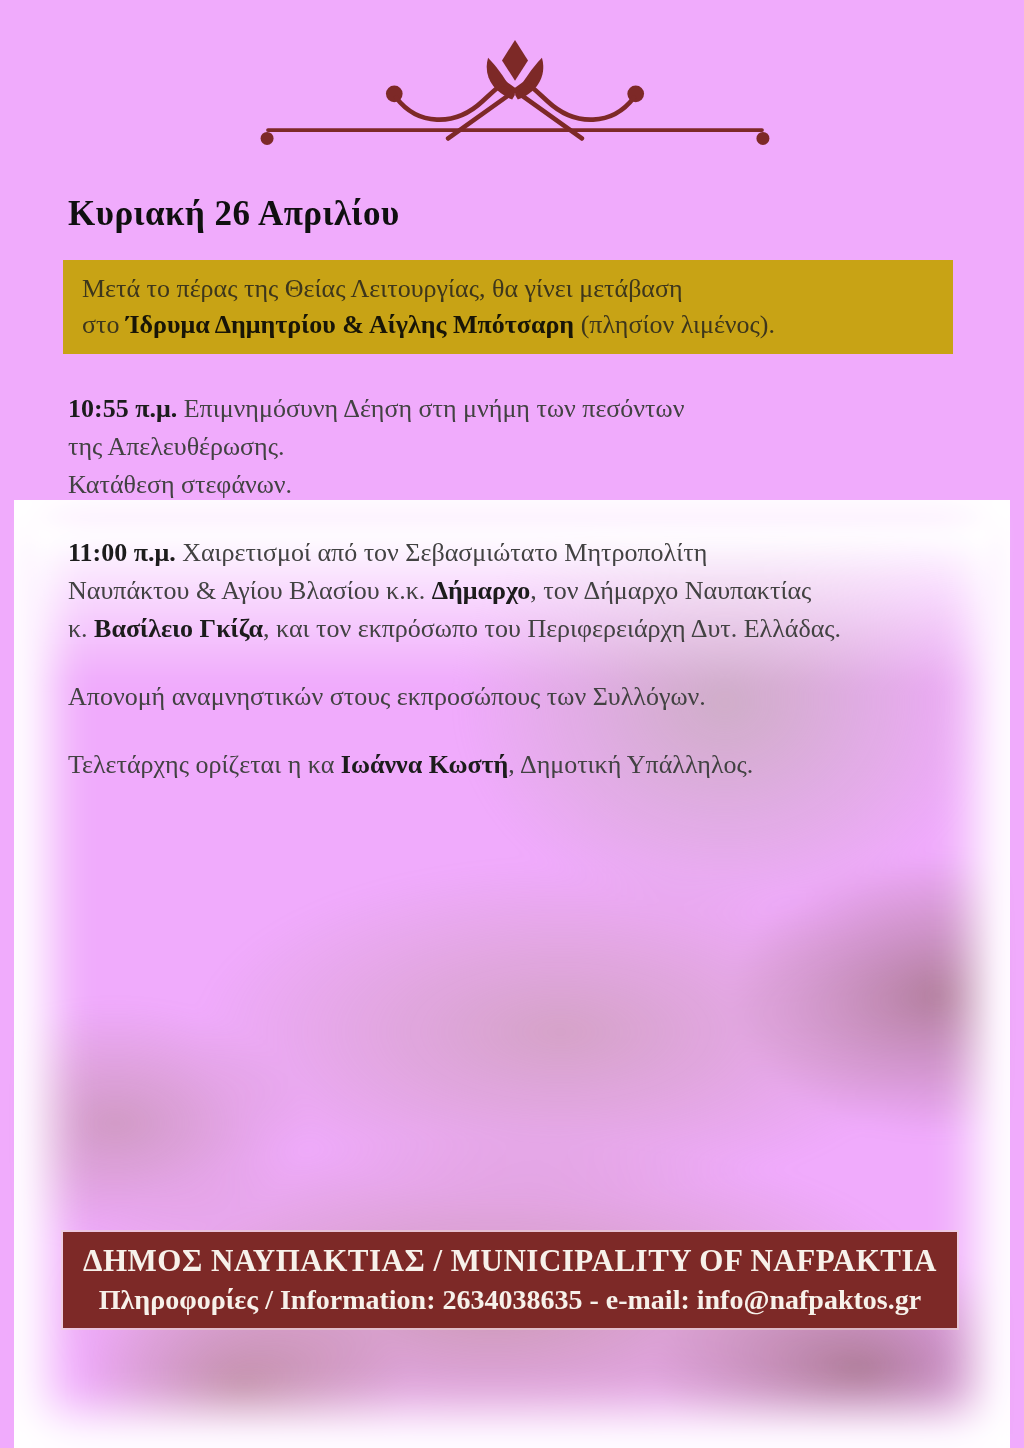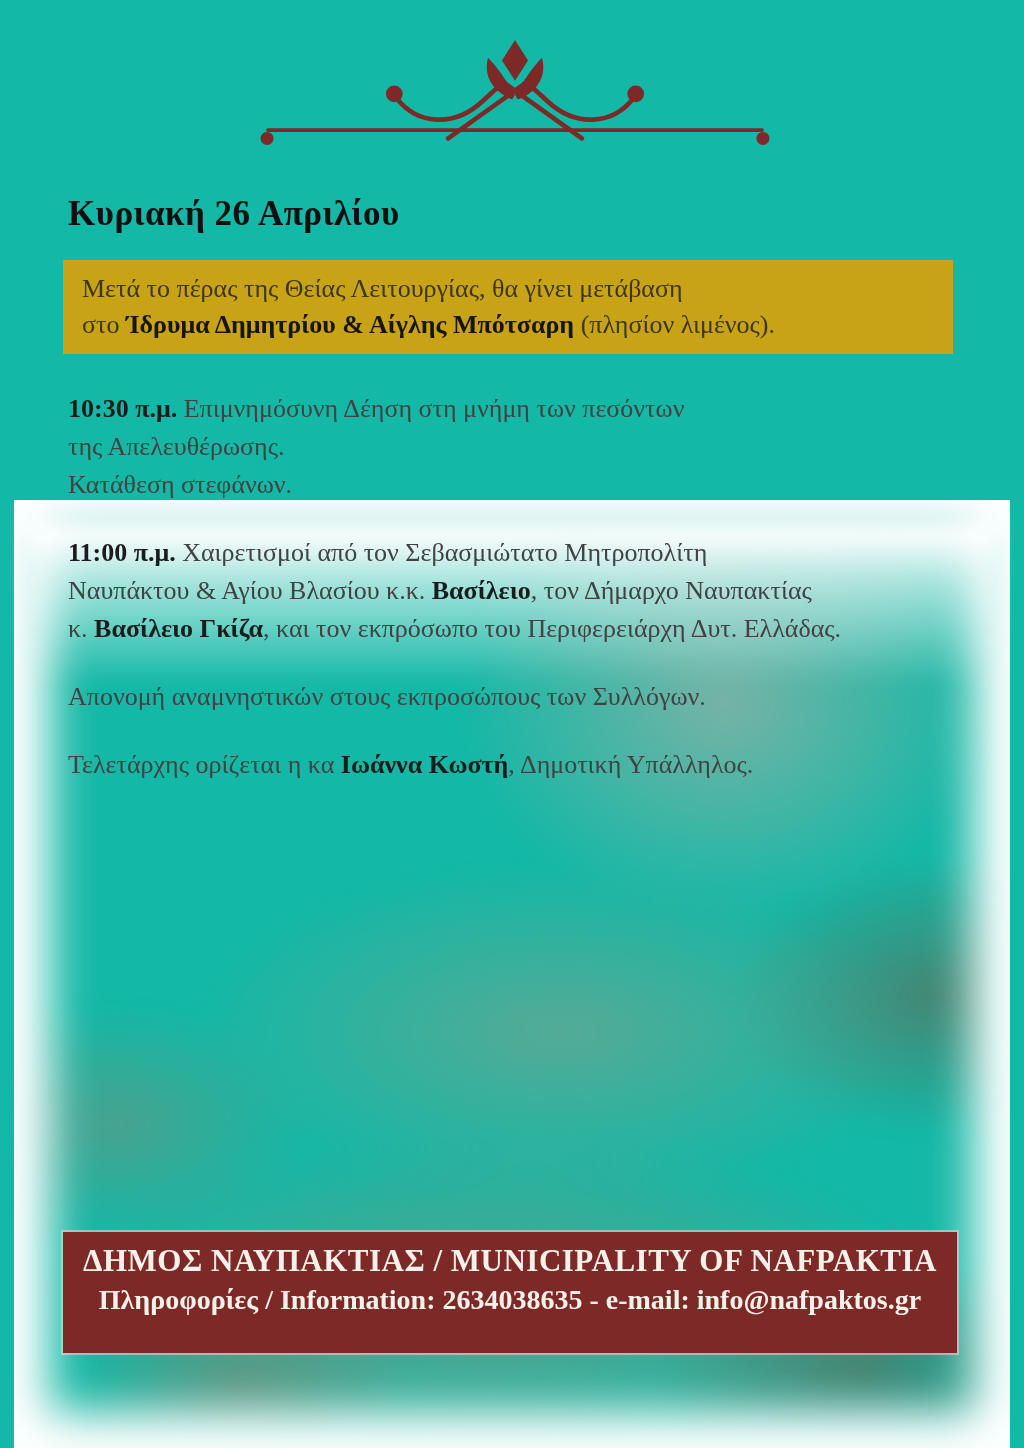--- a/index.html
+++ b/index.html
@@ -1,20 +1,20 @@
 <!DOCTYPE html>
 <html><head>
 <meta charset="utf-8">
 <style>
   html, body { margin: 0; padding: 0; background: #ffffff; }
   .page {
     position: relative;
     width: 1024px;
     height: 1448px;
-    background: #14b8a6;
+    background: #f0abfc;
     overflow: hidden;
     font-family: "Liberation Serif", "DejaVu Serif", serif;
   }
 
   
   .watermark {
     position: absolute;
     left: 28px; right: 28px; top: 520px; bottom: 14px;
     z-index: 0;
     filter: blur(9px);
@@ -77,21 +77,21 @@
     font-family: Liberation Serif, serif;
   }
   .schedule p.para.highlight .b { color: #181507; text-align: right; }
 
   .schedule p.para:nth-child(7) { margin-bottom: 36px; }
 
   .footer-banner {
     position: absolute;
     z-index: 2;
     left: 63px; top: 1232px;
-    width: 894px; height: 121px;
+    width: 894px; height: 96px;
     box-sizing: border-box;
     background: #7d2927;
     box-shadow: 0 0 0 2px rgba(235,215,205,0.55);
     text-align: center;
     color: #f7f1ea;
     padding-top: 9px;
   }
   .footer-line1 { font-size: 31px; font-weight: bold; line-height: 40px; letter-spacing: 0.5px; }
   .footer-line2 { font-size: 28px; font-weight: bold; line-height: 38px; }
   .footer-line3 { font-size: 26px; font-weight: bold; line-height: 36px; }
@@ -123,25 +123,25 @@
         </g>
         <path d="M14 101 L546 101" fill="none" stroke="#7d2927" stroke-width="4" stroke-linecap="round"></path>
       </svg>
     </div>
 
     <h1 class="heading">Κυριακή 26 Απριλίου</h1>
 
     <div class="schedule">
         <p class="para highlight"><span>Μετά το πέρας της Θείας Λειτουργίας, θα γίνει μετάβαση
 στο </span><span class="b">Ίδρυμα Δημητρίου &amp; Αίγλης Μπότσαρη</span><span> (πλησίον λιμένος).</span></p>
-        <p class="para"><span class="b">10:30 π.μ. </span><span>Επιμνημόσυνη Δέηση στη μνήμη των πεσόντων
+        <p class="para"><span class="b">10:55 π.μ. </span><span>Επιμνημόσυνη Δέηση στη μνήμη των πεσόντων
 της Απελευθέρωσης.
 Κατάθεση στεφάνων.</span></p>
         <p class="para"><span class="b">11:00 π.μ. </span><span>Χαιρετισμοί από τον Σεβασμιώτατο Μητροπολίτη
-Ναυπάκτου &amp; Αγίου Βλασίου κ.κ. </span><span class="b">Βασίλειο</span><span>, τον Δήμαρχο Ναυπακτίας
+Ναυπάκτου &amp; Αγίου Βλασίου κ.κ. </span><span class="b">Δήμαρχο</span><span>, τον Δήμαρχο Ναυπακτίας
 κ. </span><span class="b">Βασίλειο Γκίζα</span><span>, και τον εκπρόσωπο του Περιφερειάρχη Δυτ. Ελλάδας.</span></p>
         <p class="para"><span>Απονομή αναμνηστικών στους εκπροσώπους των Συλλόγων.</span></p>
         <p class="para"><span>Τελετάρχης ορίζεται η κα </span><span class="b">Ιωάννα Κωστή</span><span>, Δημοτική Υπάλληλος.</span></p>
       </div>
 
   </div>
 
   <div class="footer-banner">
     <div class="footer-line1">ΔΗΜΟΣ ΝΑΥΠΑΚΤΙΑΣ / MUNICIPALITY OF NAFPAKTIA</div>
     <div class="footer-line2">Πληροφορίες / Information: 2634038635 - e-mail: info@nafpaktos.gr</div>

